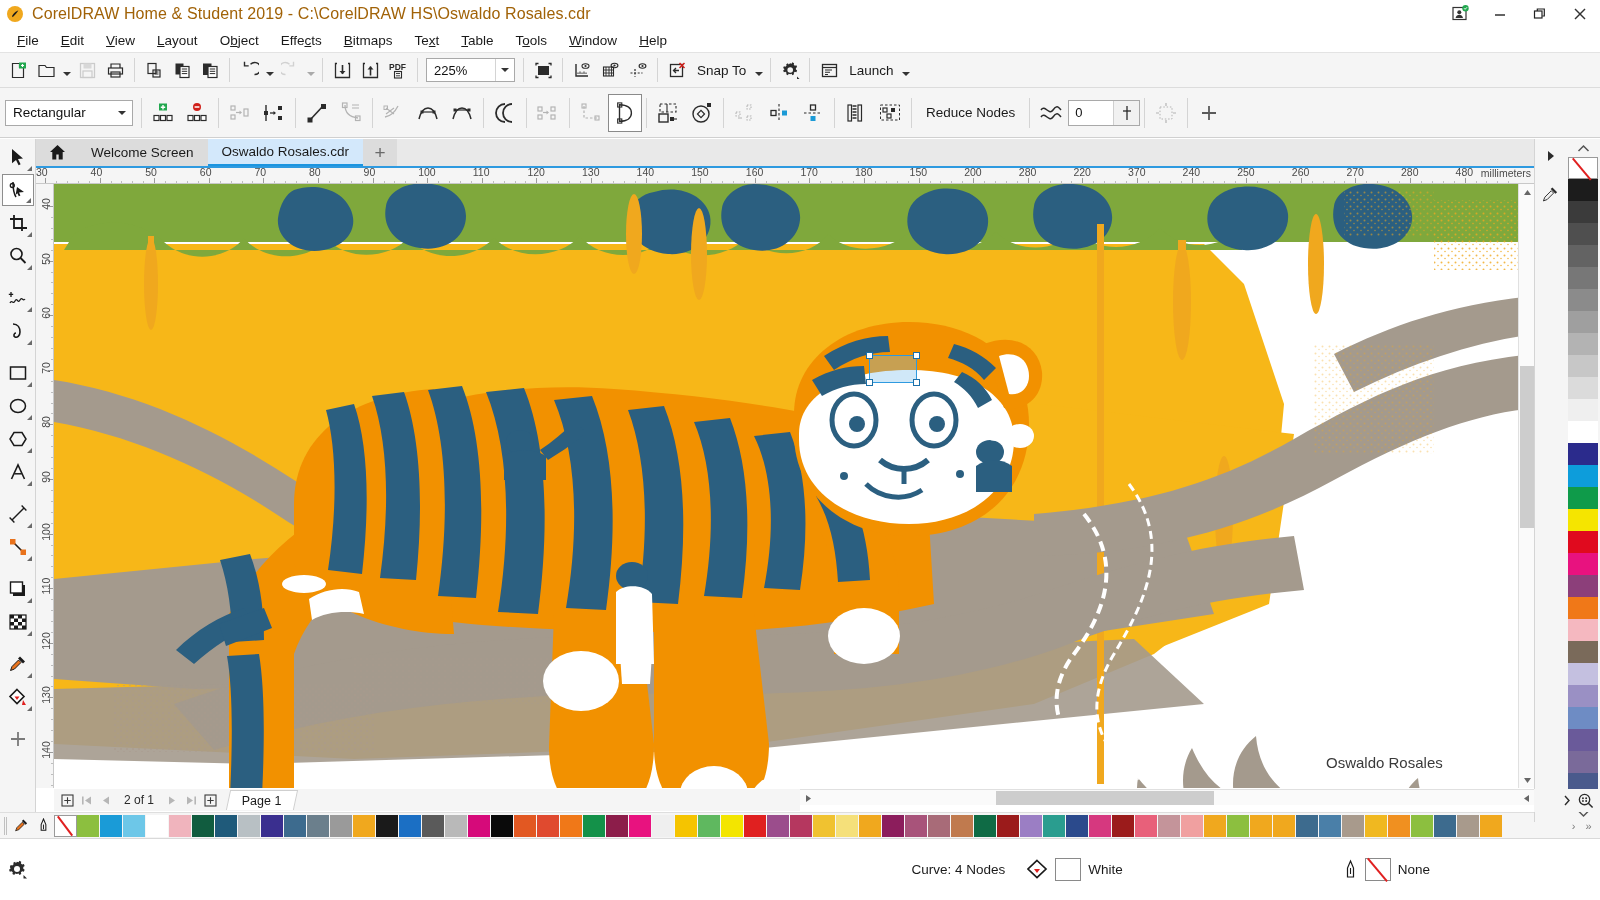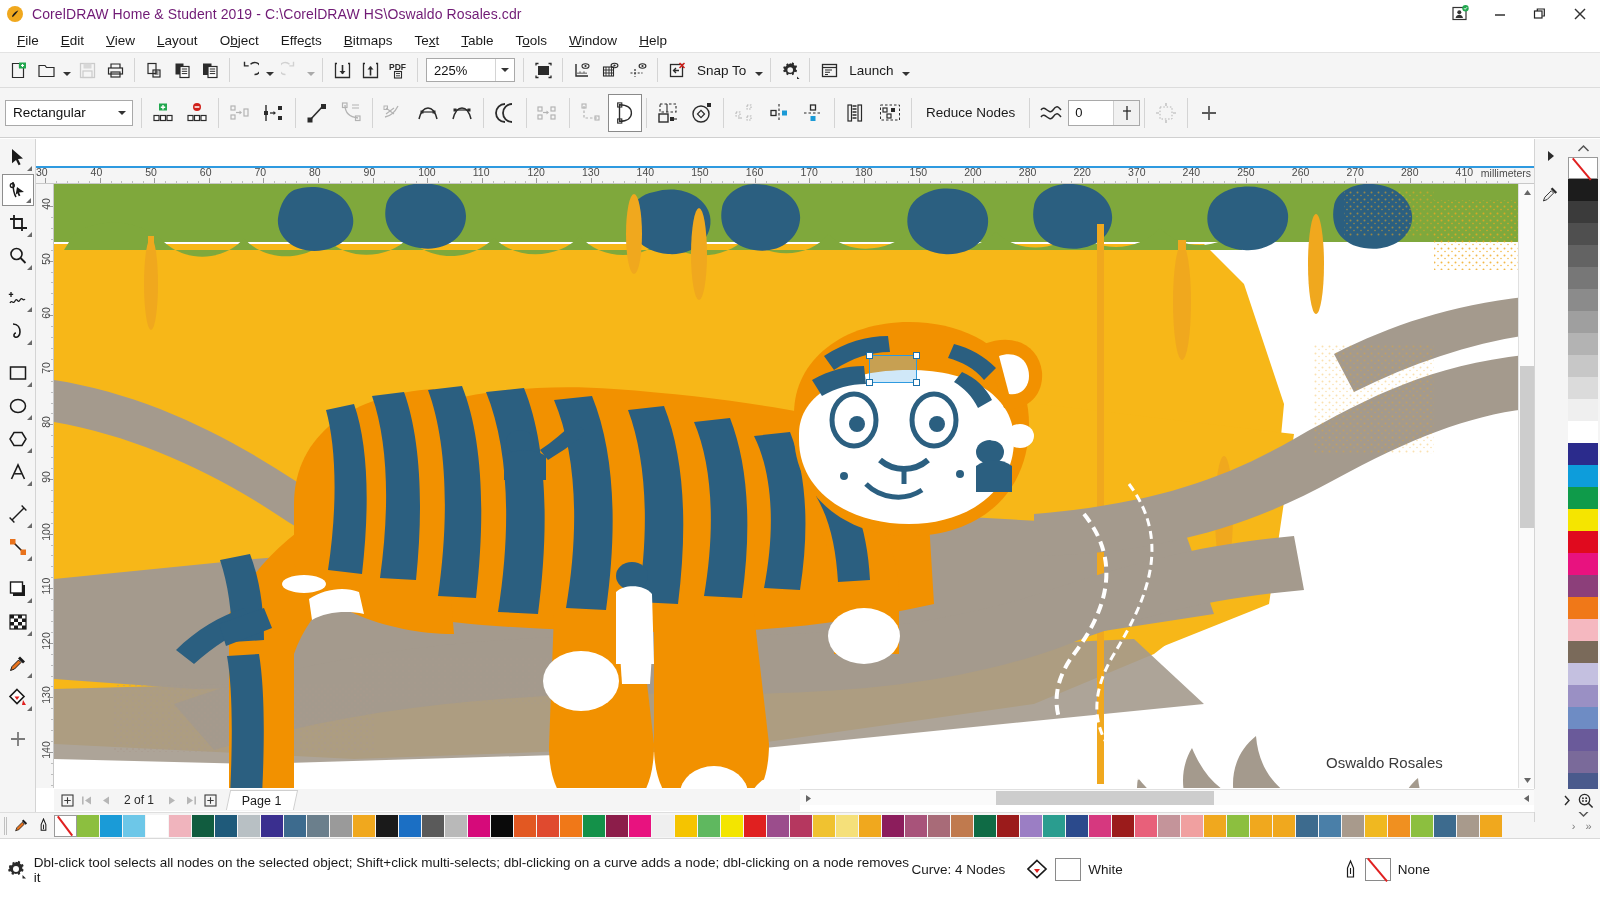--- a/index.html
+++ b/index.html
@@ -17,21 +17,21 @@
     position: absolute; top: 0; left: 0; width: 1600px; height: 28px;
     background: #ffffff; display: flex; align-items: center;
     border-bottom: 1px solid #ffffff;
   }
   .app-icon {
     width: 16px; height: 16px; margin-left: 7px; margin-right: 9px;
     border-radius: 50%; background: #f0a81e; position: relative;
     display: flex; align-items: center; justify-content: center;
     font-size: 11px; color: #1a1a1a; line-height: 1;
   }
-  .title-text { font-size: 14px; color: #701a75; letter-spacing: 0.1px; }
+  .title-text { font-size: 16px; color: #a16207; letter-spacing: 0.1px; }
   .title-ctrls { margin-left: auto; display: flex; align-items: center; height: 28px; }
   .tctrl {
     width: 40px; height: 28px; display: flex; align-items: center; justify-content: center;
     font-size: 14px; color: #333;
   }
 
   
   .menubar {
     position: absolute; top: 28px; left: 0; width: 1600px; height: 24px;
     background: #ffffff; display: flex; align-items: center; padding-left: 6px;
@@ -721,20 +721,35 @@
       </svg>
     </div>
     <div class="pb-sep"></div>
     <div class="pb-btn">
       <svg width="20" height="20" viewBox="0 0 20 20">
         <path d="M10 3v14M3 10h14" stroke="#5a5a5a" stroke-width="1.8"></path>
       </svg>
     </div>
   </div>
 
+  <div class="tabbar">
+    <div class="doctab home">
+      <svg width="19" height="19" viewBox="0 0 19 19">
+        <path d="M9.5 2L17 9h-2.3v7.5h-4v-5h-2.4v5h-4V9H2z" fill="#1a1a1a"></path>
+      </svg>
+    </div>
+    <div class="doctab">
+      <span>Welcome Screen</span>
+    </div>
+    <div class="doctab active">
+      <span>Oswaldo Rosales.cdr</span>
+    </div>
+    <div class="tab-plus">+</div>
+    <div class="tabbar-fill"></div>
+  </div>
 
   <div class="toolbox">
     <div class="tool">
       <svg width="20" height="20" viewBox="0 0 20 20">
         <path d="M4 2l11 9.5-5 0.6 2.6 5.2-2 1-2.6-5.2L4 16.3z" fill="#1a1a1a"></path>
       </svg>
       <div class="flyout"></div>
     </div>
     <div class="tool active">
       <svg width="20" height="20" viewBox="0 0 20 20">
@@ -1023,21 +1038,21 @@
         <div class="tick minor" style="left: 1341.24px;"></div>
         <div class="tick minor" style="left: 1352.16px;"></div>
         <div class="tick minor" style="left: 1363.08px;"></div>
         <div class="tick" style="left: 1374px;"></div>
         <div class="lbl" style="left: 1365px;">280</div>
         <div class="tick minor" style="left: 1384.92px;"></div>
         <div class="tick minor" style="left: 1395.84px;"></div>
         <div class="tick minor" style="left: 1406.76px;"></div>
         <div class="tick minor" style="left: 1417.68px;"></div>
         <div class="tick" style="left: 1428.6px;"></div>
-        <div class="lbl" style="left: 1419.6px;">410</div>
+        <div class="lbl" style="left: 1419.6px;">480</div>
         <div class="tick minor" style="left: 1439.52px;"></div>
         <div class="tick minor" style="left: 1450.44px;"></div>
         <div class="tick minor" style="left: 1461.36px;"></div>
         <div class="tick minor" style="left: 1472.28px;"></div>
       </div>
   </div>
 
   <div class="ruler-v">
     <div id="vruler-ticks">
         <div class="tick" style="top: 22px;"></div>
@@ -1453,21 +1468,20 @@
   </div>
 
   <div class="statusbar">
     <div class="sb-gear">
       <svg width="21" height="21" viewBox="0 0 21 21">
         <path d="M10.2 2.6l1.9.4.9-1.6 2 1.1-.4 1.8 1.4 1.3 1.8-.6.9 2.1-1.5 1.1v1.8l1.5 1.2-.9 2.1-1.8-.6-1.4 1.3.4 1.8-2 1.1-.9-1.6-1.9.4-1.9-.4-.9 1.6-2-1.1.4-1.8-1.4-1.3-1.8.6-.9-2.1 1.5-1.2V9.2L2.6 8.1l.9-2.1 1.8.6L6.7 5.3l-.4-1.8 2-1.1.9 1.6z" fill="#2b2b2b" transform="scale(0.92) translate(0.5,0.5)"></path>
         <circle cx="10" cy="10" r="3" fill="#ffffff"></circle>
         <path d="M16.5 16l3.5 3.5h-3.5z" fill="#2b2b2b"></path>
       </svg>
     </div>
-    <div class="sb-hint">Dbl-click tool selects all nodes on the selected object; Shift+click multi-selects; dbl-clicking on a curve adds a node; dbl-clicking on a node removes it</div>
     <div class="sb-curve">Curve: 4 Nodes</div>
     <div class="sb-fill">
       <div>
         <svg width="21" height="21" viewBox="0 0 21 21">
           <polygon points="10,1.5 19,10 10,18.5 1,10" fill="#fff" stroke="#1a1a1a" stroke-width="1.7"></polygon>
           <path d="M7 10l3 4 3-4z" fill="#e02020"></path>
         </svg>
       </div>
       <div class="sw-box" style="background:#ffffff;"></div>
       <div class="sb-lbl">White</div>

